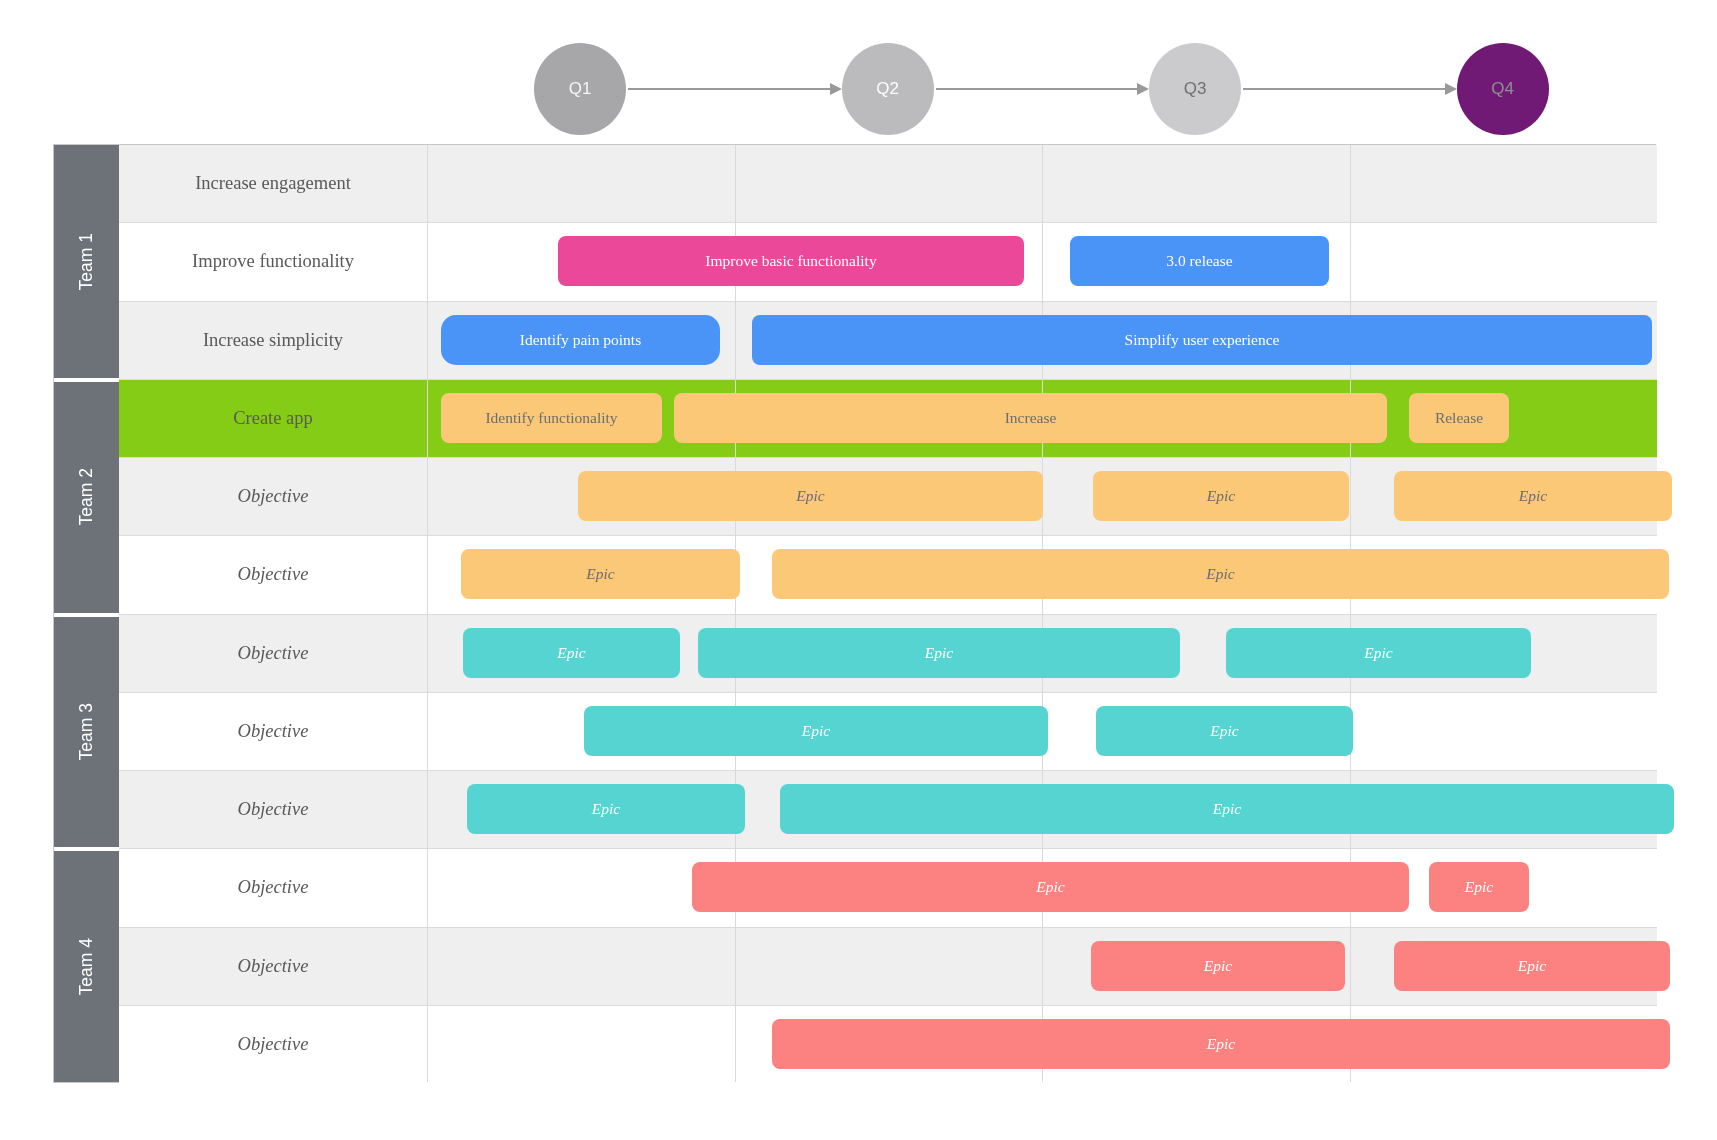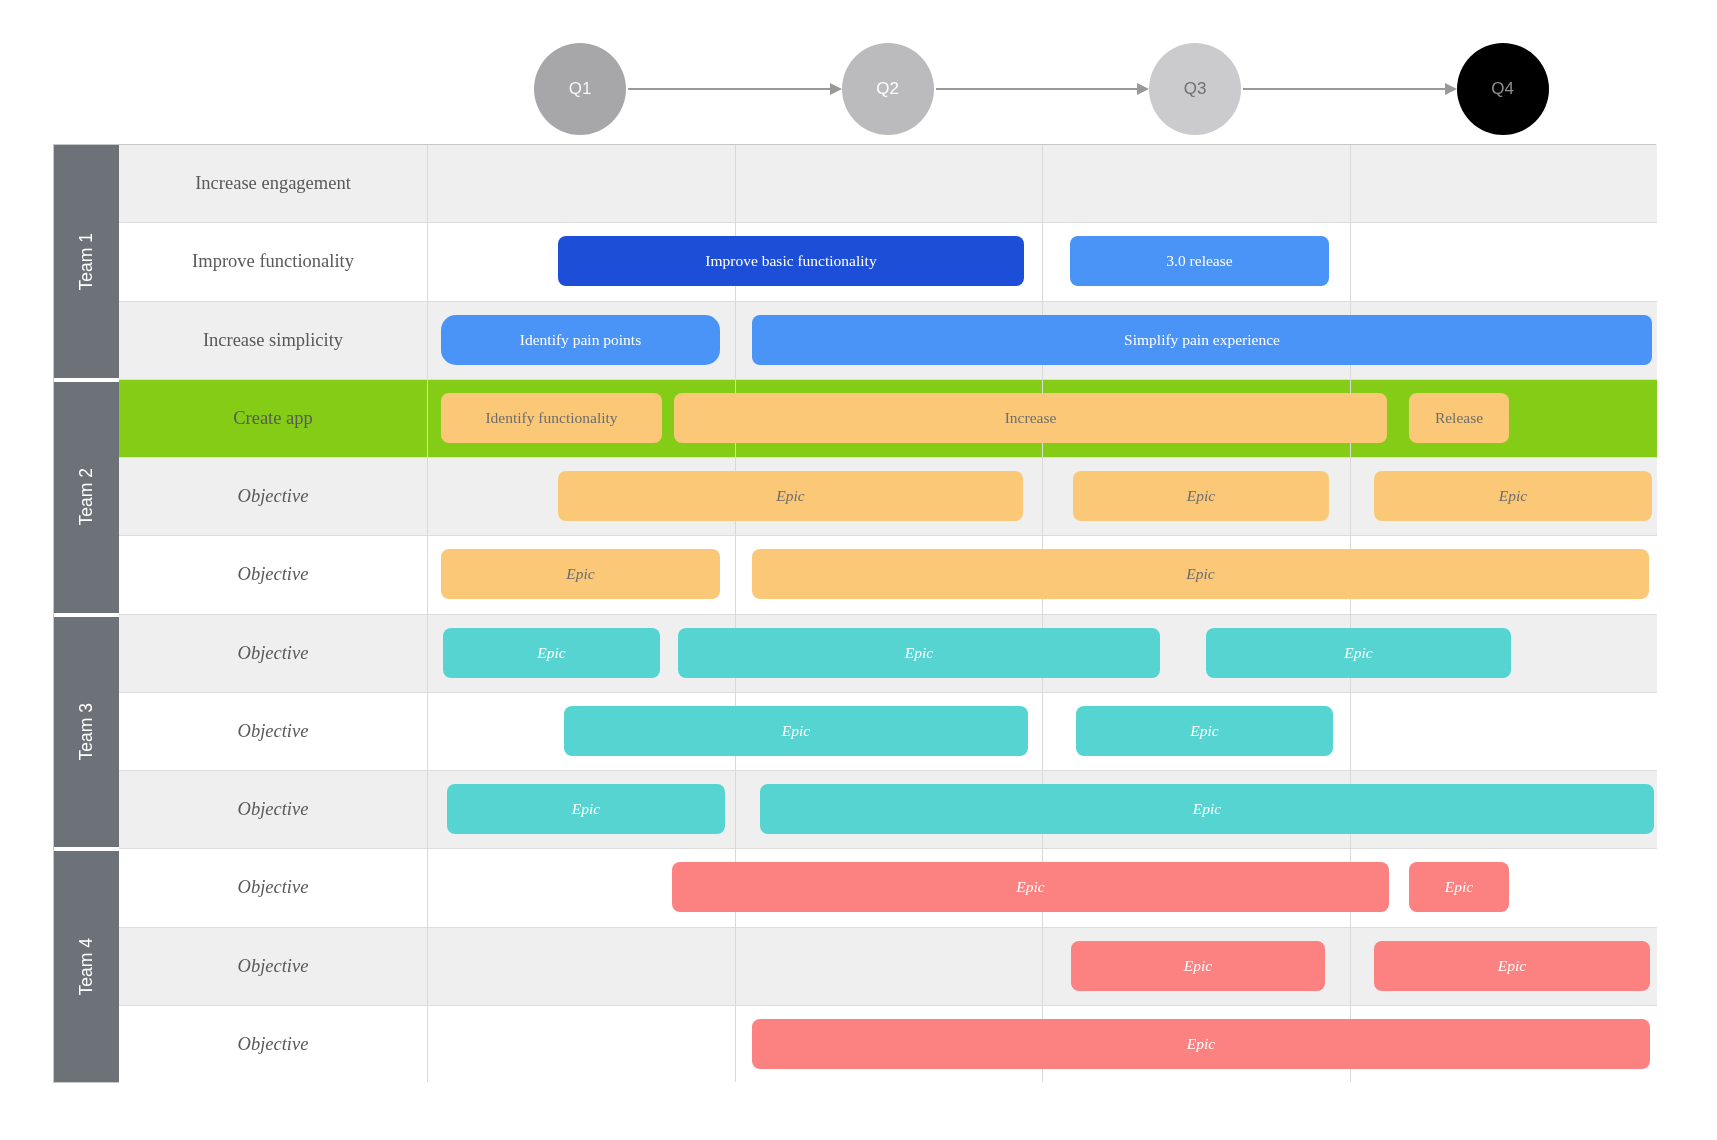--- a/index.html
+++ b/index.html
@@ -38,21 +38,21 @@
     display:flex;align-items:center;justify-content:center;
     font-size:18.5px;
   }
   .label-cell.italic{font-style:italic;}
   .bars-area{position:absolute;left:308px;top:0;height:100%;}
   .bar{
     position:absolute;height:50px;border-radius:8px;z-index:2;
     display:flex;align-items:center;justify-content:center;
     font-size:15.5px;text-align:center;line-height:1.15;
   }
-  .bar.epic{font-style:italic;}
+  .bar.epic{font-style:italic;margin-left:20px;}
   #grid-overlay{position:absolute;left:0;top:0;width:100%;height:100%;z-index:1;pointer-events:none;}
   .v-grid{position:absolute;top:0;width:1px;height:100%;}
 </style>
 </head>
 <body>
 
 <div id="canvas">
   <div id="timeline">
       <div class="q-circle" style="left: 534px; top: 43px; background: rgb(167, 167, 170);">
         <span style="color: rgb(245, 245, 246);">Q1</span>
@@ -62,41 +62,41 @@
       <div class="q-circle" style="left: 841.5px; top: 43px; background: rgb(187, 187, 190);">
         <span style="color: rgb(253, 253, 253);">Q2</span>
       </div>
       <div class="connector-line" style="left: 935.5px; top: 88px; width: 201.5px; background: rgb(153, 153, 153);"></div>
       <div class="connector-head" style="left: 1137px; top: 83px; border-left: 12px solid rgb(153, 153, 153);"></div>
       <div class="q-circle" style="left: 1149px; top: 43px; background: rgb(203, 203, 205);">
         <span style="color: rgb(112, 112, 114);">Q3</span>
       </div>
       <div class="connector-line" style="left: 1243px; top: 88px; width: 201.5px; background: rgb(153, 153, 153);"></div>
       <div class="connector-head" style="left: 1444.5px; top: 83px; border-left: 12px solid rgb(153, 153, 153);"></div>
-      <div class="q-circle" style="left: 1456.5px; top: 43px; background: #000000;">
+      <div class="q-circle" style="left: 1456.5px; top: 43px; background: #701a75;">
         <span style="color: rgb(143, 143, 145);">Q4</span>
       </div>
     </div>
   <div id="table" style="left: 53px; top: 144px; width: 1603px; height: 939px; border-color: rgb(199, 199, 199);">
     <div id="rows" style="left: 65px; width: 1538px; height: 939px; font-family: Liberation Serif, serif;">
         <div class="row" style="height: 78.25px; background: rgb(239, 239, 239);">
           <div class="label-cell" style="color: rgb(89, 89, 89);">Increase engagement</div>
         </div>
         <div class="row" style="height: 78.25px; background: rgb(255, 255, 255);">
           <div class="label-cell" style="color: rgb(89, 89, 89);">Improve functionality</div>
           <div class="bars-area" style="width: 1230px;">
-            <div class="bar" style="left: 131px; width: 466px; top: 13.125px; background: #1d4ed8; color: rgb(255, 255, 255);">Improve basic functionality</div>
+            <div class="bar" style="left: 131px; width: 466px; top: 13.125px; background: #ec4899; color: rgb(255, 255, 255);">Improve basic functionality</div>
             <div class="bar" style="left: 643px; width: 259px; top: 13.125px; background: rgb(74, 147, 247); color: rgb(255, 255, 255);">3.0 release</div>
           </div>
         </div>
         <div class="row" style="height: 78.25px; background: rgb(239, 239, 239); padding-left: 20px;">
           <div class="label-cell" style="color: rgb(89, 89, 89);">Increase simplicity</div>
           <div class="bars-area" style="width: 1230px;">
             <div class="bar" style="left: 14px; width: 279px; top: 13.125px; background: rgb(74, 147, 247); color: rgb(255, 255, 255); border-radius: 15px;">Identify pain points</div>
-            <div class="bar" style="left: 325px; width: 900px; top: 13.125px; background: rgb(74, 147, 247); color: rgb(255, 255, 255);">Simplify pain experience</div>
+            <div class="bar" style="left: 325px; width: 900px; top: 13.125px; background: rgb(74, 147, 247); color: rgb(255, 255, 255);">Simplify user experience</div>
           </div>
         </div>
         <div class="row" style="height: 78.25px; background: #84cc16;">
           <div class="label-cell" style="color: rgb(89, 89, 89);">Create app</div>
           <div class="bars-area" style="width: 1230px;">
             <div class="bar" style="left: 14px; width: 221px; top: 13.125px; background: rgb(251, 200, 119); color: rgb(109, 109, 109);">Identify functionality</div>
             <div class="bar" style="left: 247px; width: 713px; top: 13.125px; background: rgb(251, 200, 119); color: rgb(109, 109, 109);">Increase</div>
             <div class="bar" style="left: 982px; width: 100px; top: 13.125px; background: rgb(251, 200, 119); color: rgb(109, 109, 109);">Release</div>
           </div>
         </div>

